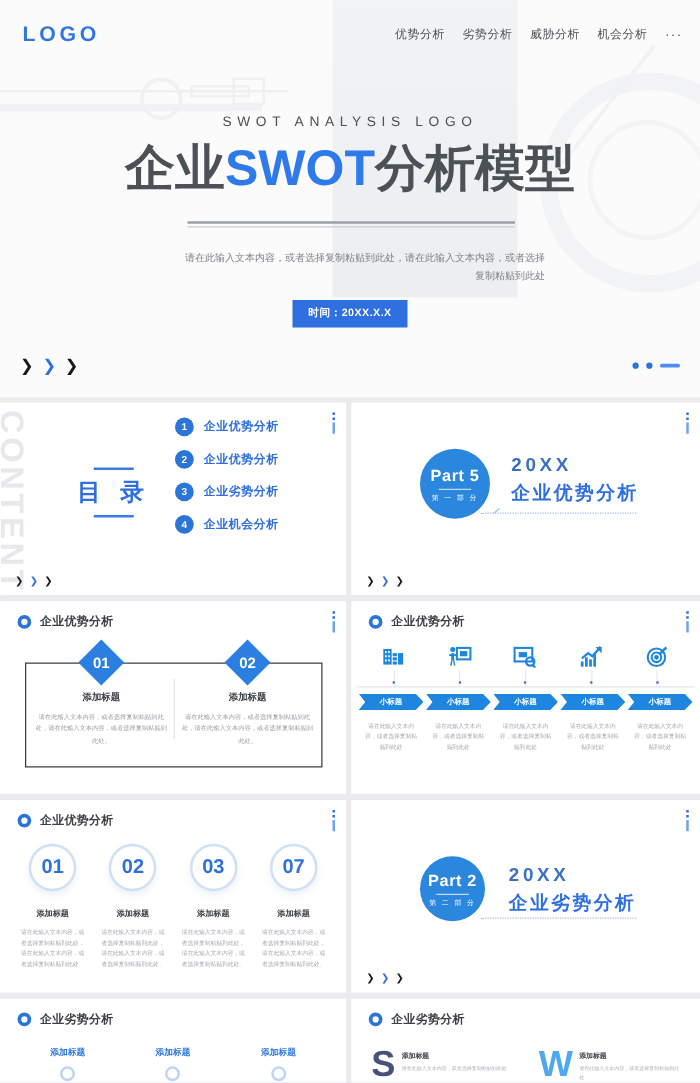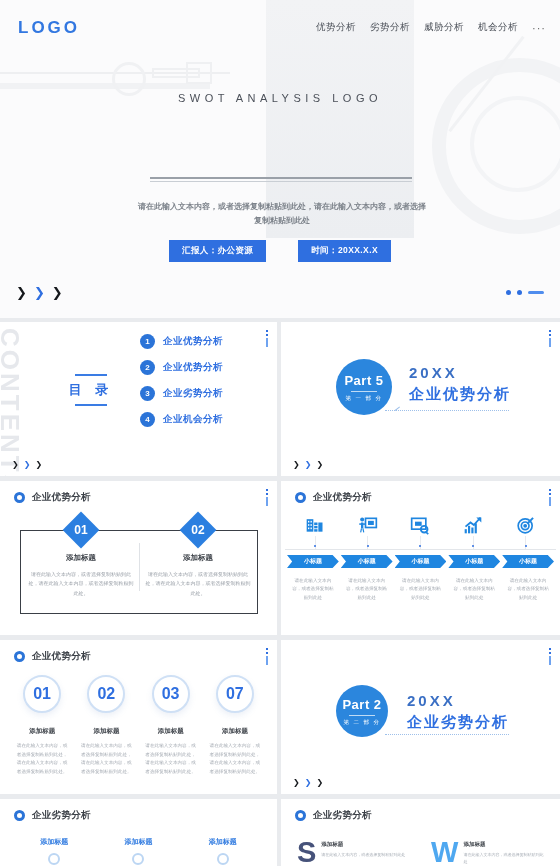--- a/index.html
+++ b/index.html
@@ -40,22 +40,22 @@
 
   #s1 .eyebrow { position:absolute; left:0; right:0; top:92px; text-align:center;
       font-size:11px; letter-spacing:4.5px; color:#4b5059; font-weight:500; }
   #s1 .maintitle { position:absolute; left:0; right:0; top:112px; text-align:center;
       font-size:40px; font-weight:700; line-height:1.15; color:#4c5158; letter-spacing:0px; }
   #s1 .maintitle .blue { color:#2f7aea; }
   #s1 .rule { position:absolute; left:150px; top:177px; width:262px; height:0;
       border-top:2px solid #9aa0a8; }
   #s1 .rule:after { content:""; position:absolute; left:0; top:2px; width:262px;
       border-top:1px solid #c9ced4; display:block; }
-  #s1 .subtext { position:absolute; left:138px; width:288px; top:200px; text-align:center;
-      font-size:8px; line-height:1.75; color:#7d838b;font-weight:bold; }
+  #s1 .subtext { position:absolute; left:148px; width:288px; top:200px; text-align:right;
+      font-size:8px; line-height:1.75; color:#7d838b; }
   #s1 .chips { position:absolute; left:0; right:0; top:240px; display:flex;
       justify-content:center; gap:32px; }
   #s1 .chip { background:#2f6fe0; color:#fff; font-size:8.5px; font-weight:700;
       padding:5px 13px; letter-spacing:.4px; }
   #s1 .arrows { position:absolute; left:16px; top:286px; display:flex; gap:7px; }
   #s1 .arrows span { font-size:13px; font-weight:700; line-height:1; }
   #s1 .arrows .a1, #s1 .arrows .a3 { color:#15181c; }
   #s1 .arrows .a2 { color:#2f6fe0; }
   #s1 .pager { position:absolute; right:16px; top:290px; display:flex; align-items:center; gap:6px; }
   #s1 .pager .d { width:5px; height:5px; border-radius:50%; background:#2f6fe0; }
@@ -72,21 +72,21 @@
   .footarrows span { font-size:8px; font-weight:700; line-height:1; color:#15181c; }
   .footarrows .b { color:#2f6fe0; }
 
   
   #s2 { left:0; top:322px; width:277px; height:154px; }
   #s2 .watermark { position:absolute; left:-6px; top:6px; writing-mode:vertical-rl;
       font-size:26px; letter-spacing:3px; color:#e6e8ec; font-weight:600; }
   #s2 .muluWrap { position:absolute; left:52px; top:52px; width:78px; text-align:center; }
   #s2 .muluLineTop { width:32px; height:2px; background:#3a7ce4; margin:0 auto 5px; }
   #s2 .muluLineBot { width:32px; height:2px; background:#3a7ce4; margin:5px auto 0; }
-  #s2 .mulu { font-size:13px; font-weight:700; color:#2f6fe0; letter-spacing:5px; }
+  #s2 .mulu { font-size:19px; font-weight:700; color:#2f6fe0; letter-spacing:5px; }
   #s2 .tocs { position:absolute; left:140px; top:12px; display:flex; flex-direction:column; gap:11px; }
   #s2 .toc { display:flex; align-items:center; gap:8px; }
   #s2 .toc .num { width:15px; height:15px; border-radius:50%; background:#2b74d8; color:#fff;
       font-size:8px; display:flex; align-items:center; justify-content:center; font-weight:700; }
   #s2 .toc .lbl { font-size:9.5px; font-weight:700; color:#2f6fe0; letter-spacing:.5px; }
 
   
   #s3 { left:281px; top:322px; width:279px; height:154px; }
   .partCircle { position:absolute; border-radius:50%; background:#2b86dd; color:#fff;
       display:flex; flex-direction:column; align-items:center; justify-content:center; }
@@ -192,27 +192,27 @@
     <nav>
       <span class="navitem">优势分析</span>
       <span class="navitem">劣势分析</span>
       <span class="navitem">威胁分析</span>
       <span class="navitem">机会分析</span>
       <span class="dots3">···</span>
     </nav>
 
     <div class="eyebrow">SWOT ANALYSIS LOGO</div>
 
+    <div class="maintitle"><span>企业</span><span class="blue">SWOT</span><span>分析模型</span></div>
 
     <div class="rule"></div>
 
     <div class="subtext">请在此输入文本内容，或者选择复制粘贴到此处，请在此输入文本内容，或者选择复制粘贴到此处</div>
 
     <div class="chips">
-      <div class="chip">汇报人：办公资源</div>
       <div class="chip">时间：20XX.X.X</div>
     </div>
 
     <div class="arrows">
       <span class="a1">❯</span>
       <span class="a2">❯</span>
       <span class="a3">❯</span>
     </div>
 
     <div class="pager">

